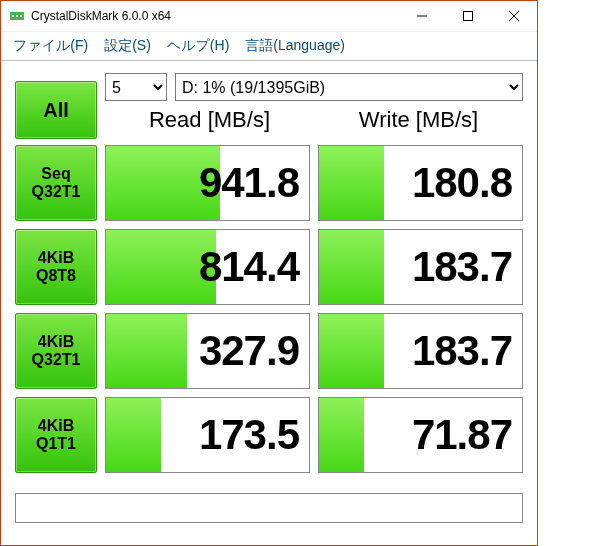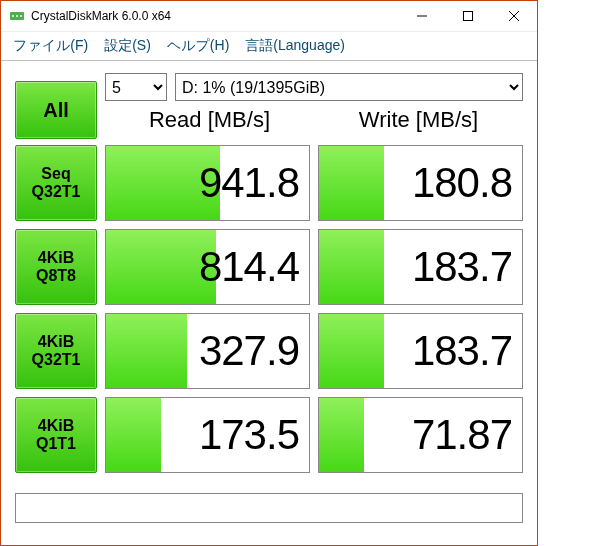--- a/index.html
+++ b/index.html
@@ -19,21 +19,21 @@
 .sel.count{width:62px}
 .sel.size{width:126px}
 .sel.drive{flex:1}
 .headers{display:flex;margin-left:0}
 .colhead{flex:1;text-align:center;font-size:22px;font-weight:normal;padding:2px 0 6px 0}
 .row{display:flex;gap:8px;margin-bottom:8px}
 .rowbtn{width:80px;height:74px;flex-direction:column;font-size:16px;line-height:1.15}
 .rowbtn span{display:block;text-align:left;font-weight:bold}
 .cell{flex:1;height:74px;border:1px solid #888;position:relative;background:#fff;overflow:hidden}
 .cell .fill{position:absolute;left:0;top:0;bottom:0;background:linear-gradient(to bottom,#8ff05a,#46d816)}
-.cell .val{position:absolute;inset:0;display:flex;align-items:center;justify-content:flex-end;padding-right:10px;font-size:42px;font-weight:400;letter-spacing:-1px;font-family:Arial,sans-serif}
+.cell .val{position:absolute;inset:0;display:flex;align-items:center;justify-content:flex-end;padding-right:10px;font-size:42px;font-weight:700;letter-spacing:-1px;font-family:Arial,sans-serif}
 .statusbar{margin:4px 14px 0 14px;height:28px;border:1px solid #888;background:#fff}
 </style>
 </head>
 <body>
 
 <div class="window">
 
   <div class="titlebar">
     <span class="icon">
       <svg width="16" height="16" viewBox="0 0 16 16">

